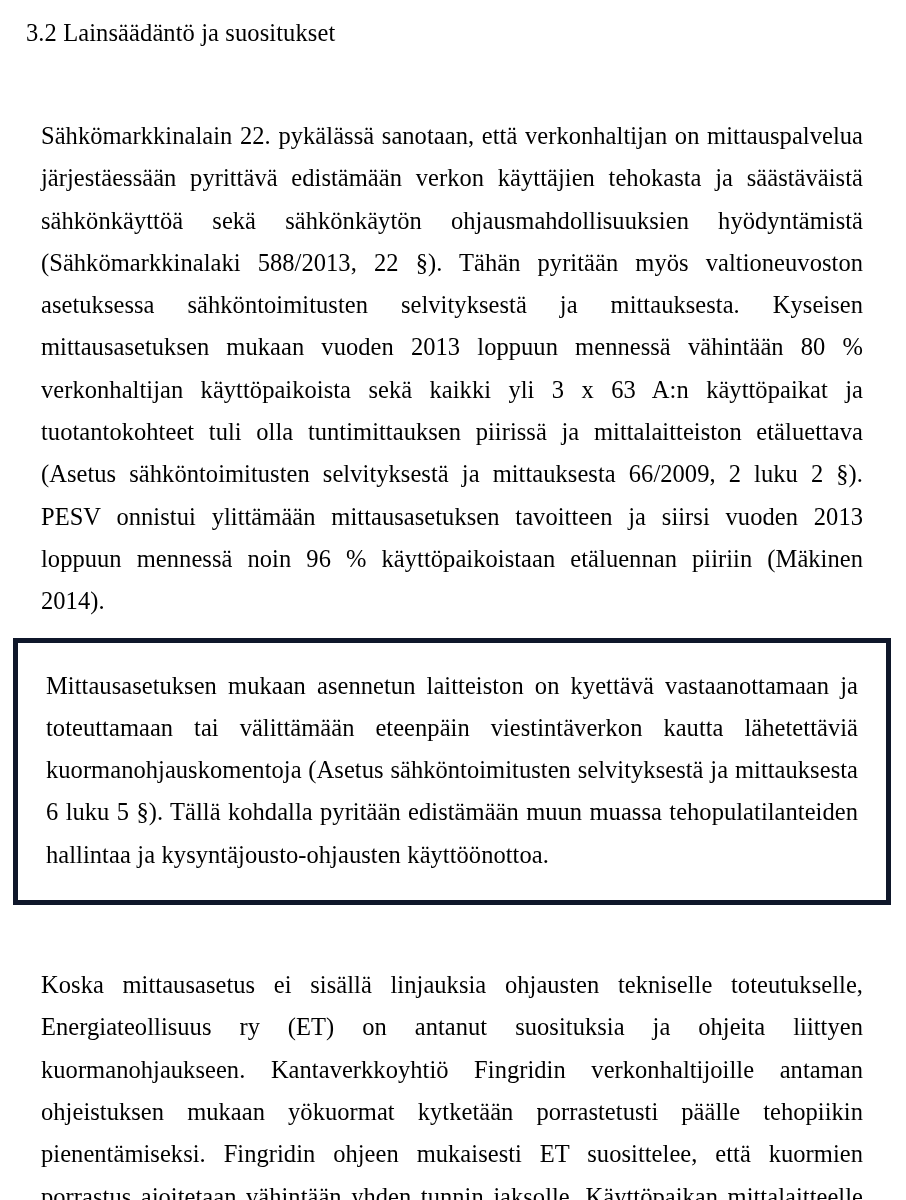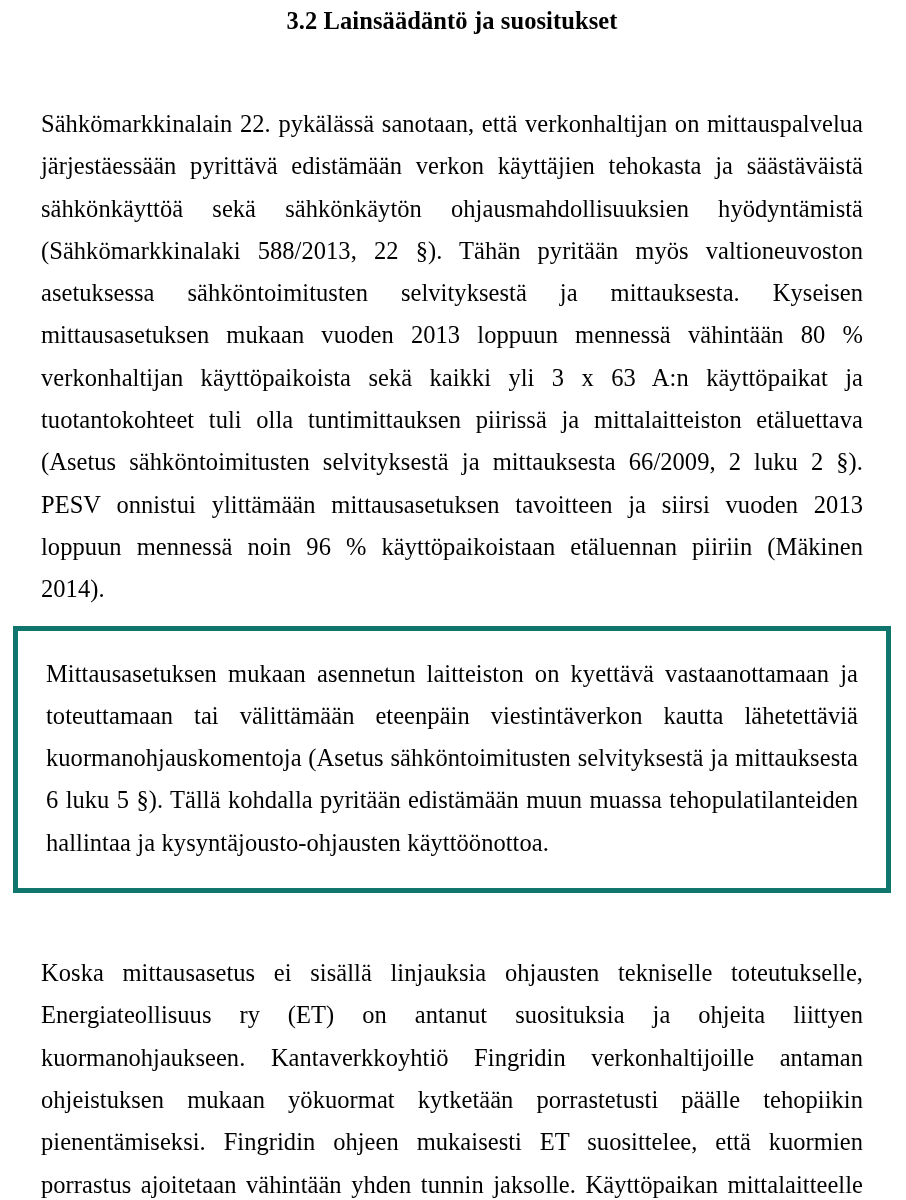--- a/index.html
+++ b/index.html
@@ -27,23 +27,23 @@
     position: absolute;
     left: 26px;
     top: 0;
     width: 852px;
   }
 
   .section-heading {
     font-size: 24.5px;
     line-height: 42px;
     margin: 0;
-    padding-top: 0;
-    font-weight: bold;
-    text-align: center;
+    padding-top: 12px;
+    font-weight: normal;
+    text-align: left;
     letter-spacing: 0.1px;
   }
 
   .para {
     font-size: 24.5px;
     line-height: 42.3px;
     margin: 15px;
     text-align: justify;
     text-justify: inter-word;
     letter-spacing: 0.05px;
@@ -51,21 +51,21 @@
     hyphens: none;
   }
 
   
   .gap-after-heading { height: 46px; }
   .gap-after-box     { height: 44px; }
 
   
   .highlight-box {
     position: relative;
-    border: 5px solid #0f766e;
+    border: 5px solid #0f172a;
     box-sizing: border-box;
     margin-left: -13px;
     margin-right: -13px;
     padding-left: 13px;
     padding-right: 13px;
     padding-top: 7px;
     padding-bottom: 9px;
     background: transparent;
   }
   .highlight-box .para {

